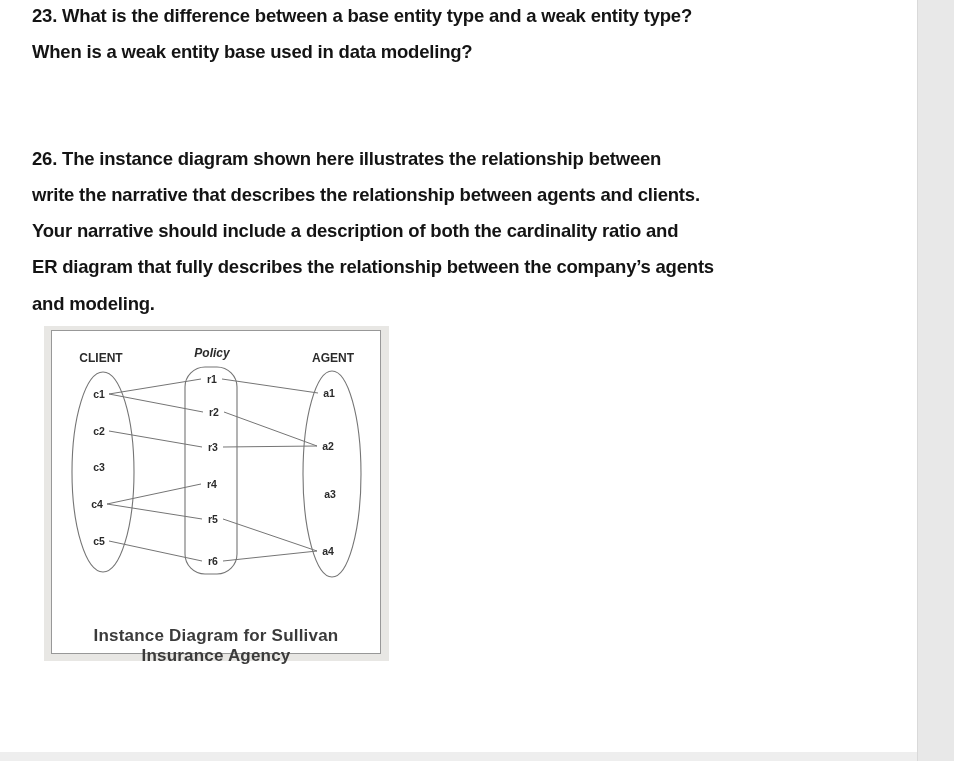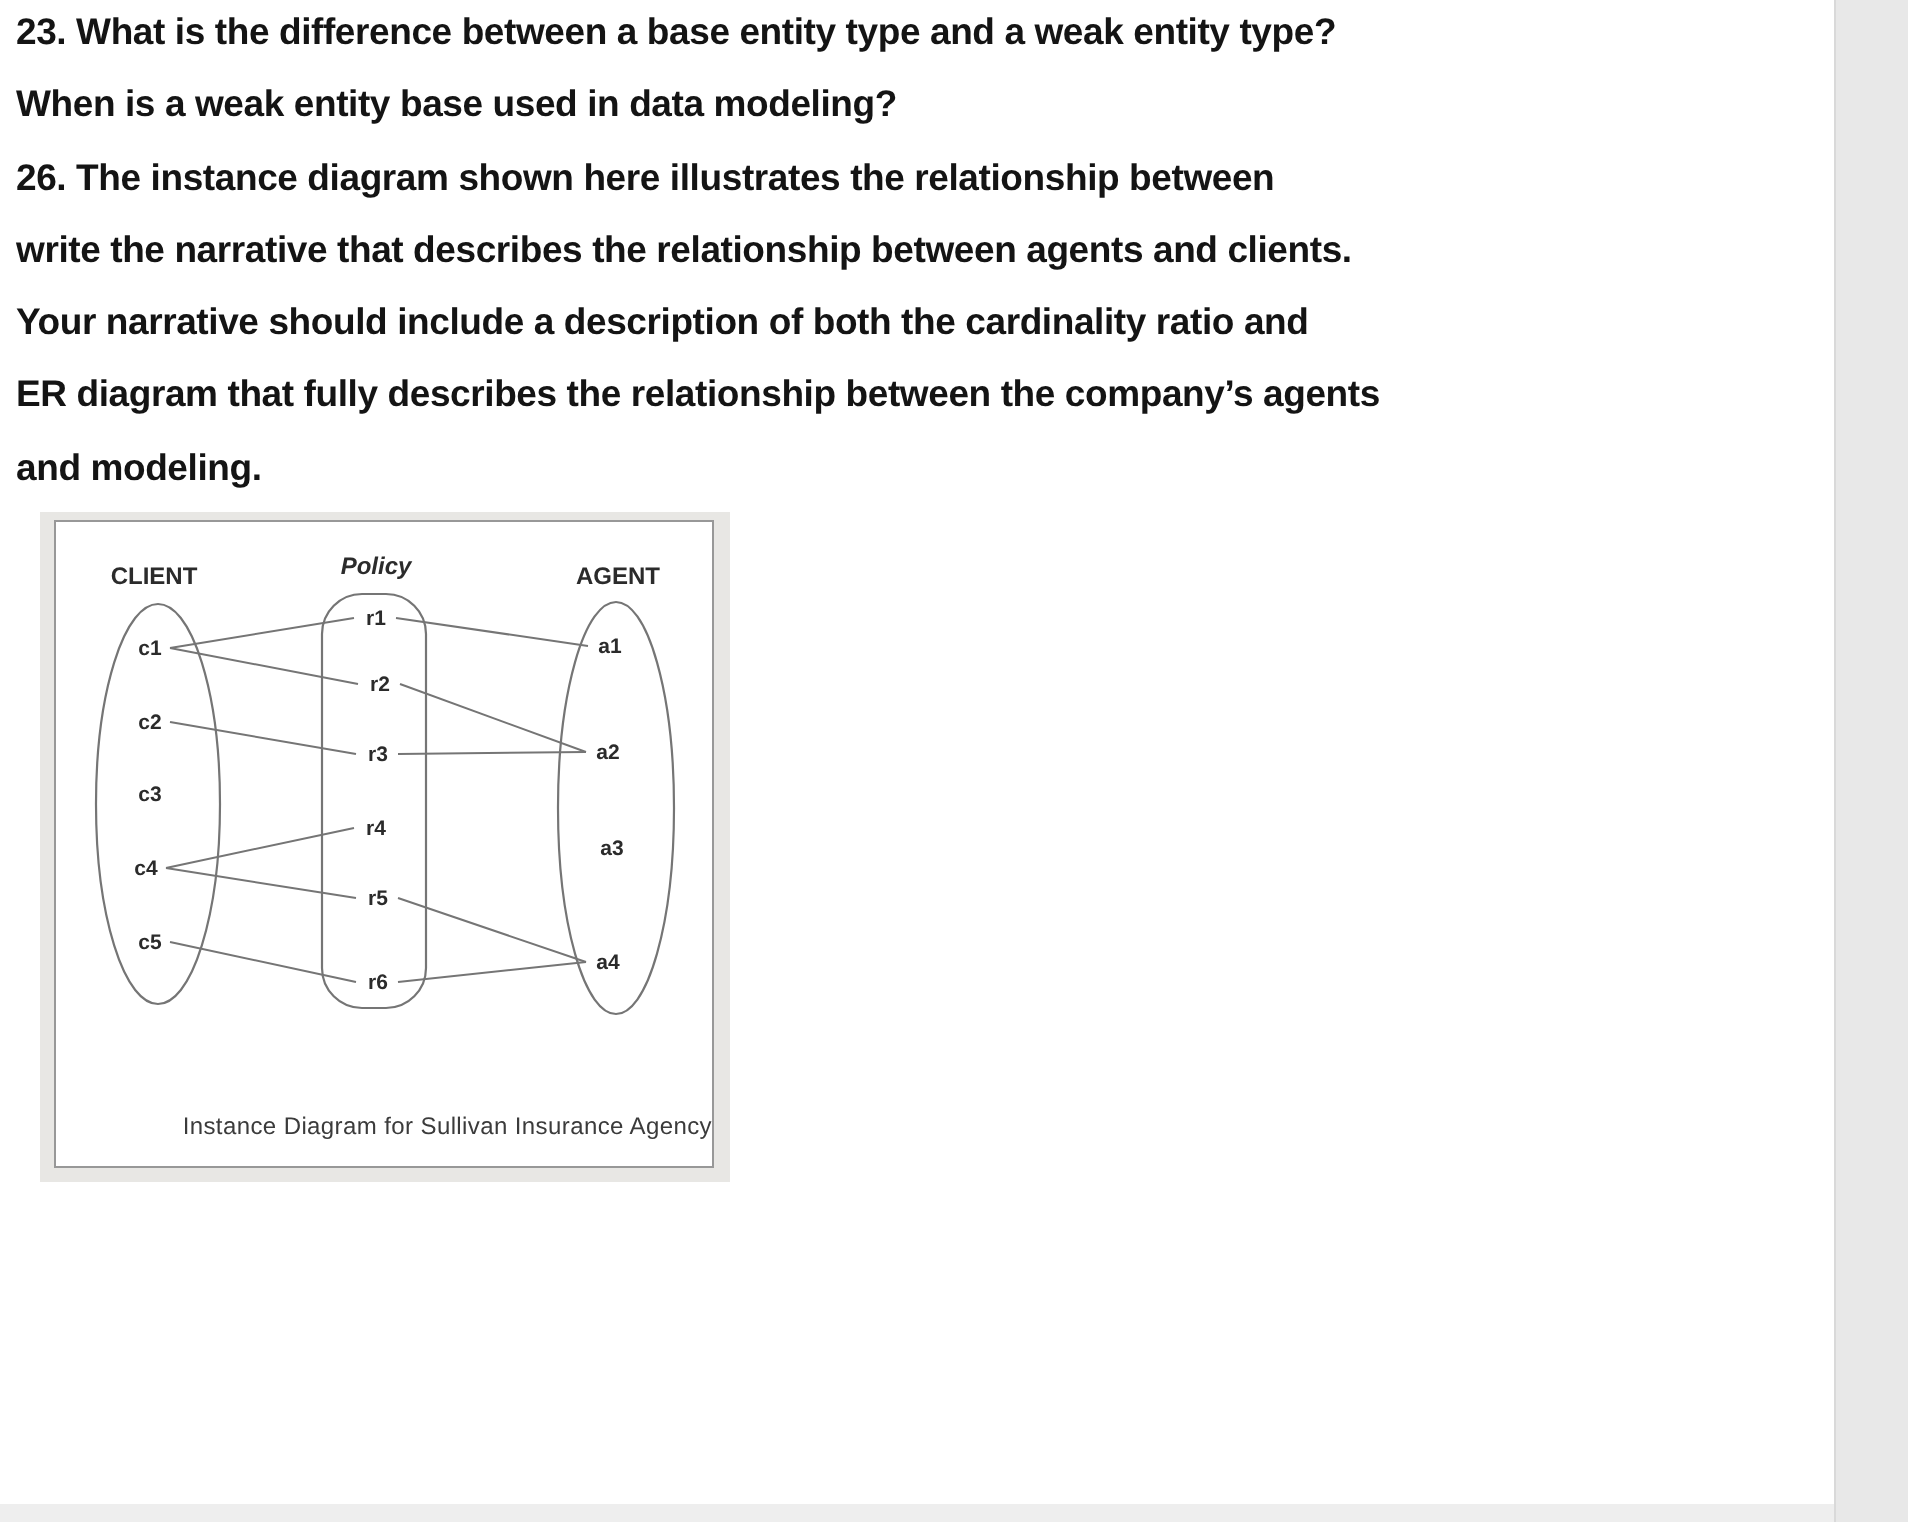--- a/index.html
+++ b/index.html
@@ -15,29 +15,29 @@
     position: absolute; top: 0; right: 0;
     width: 37px; height: 761px;
     background: var(--viewer-background, #e8e8e8);
     border-left: 1px solid #d9d9d9;
   }
   .viewer-edge-bottom {
     position: absolute; left: 0; bottom: 0;
     width: 917px; height: 9px;
     background: var(--viewer-bottom, #eeeeee);
   }
-  .content { position: absolute; left: 8px; top: 0; width: 900px; }
+  .content { position: absolute; left: 32px; top: 0; width: 900px; }
   .question {
     font-size: 18.5px; font-weight: 700;
     color: var(--body-text, #141414);
     letter-spacing: -0.2px;
   }
   .question .tline { line-height: 36.3px; height: 36.3px; white-space: nowrap; }
   #q23 { margin-top: -2px; }
-  #q26 { }
+  #q26 { margin-top: 70px; }
   .figure {
     margin: 4px 0 0 12px;
     width: 345px; height: 335px;
     background: var(--figure-background, #e8e7e4);
     padding: 4px 7px 7px 7px;
   }
   .figure-frame {
     width: 330px; height: 324px;
     background: #ffffff;
     border: 1px solid var(--figure-border, #989898);
@@ -50,22 +50,22 @@
     font-size: 10.5px; font-weight: 700;
     fill: var(--diagram-text, #2b2b2b); text-anchor: middle;
   }
   .set-title {
     font-family: "Liberation Sans", sans-serif;
     font-size: 12px; font-weight: 700;
     fill: var(--diagram-text, #2b2b2b); text-anchor: middle;
   }
   .set-title.italic { font-style: italic; }
   .caption {
-    margin-top: 37px; text-align: right;
-    font-size: 12px; font-weight: 400;
+    margin-top: 37px; text-align: center;
+    font-size: 17px; font-weight: 700;
     letter-spacing: 0.2px;
     color: var(--caption-text, #3b3b3b);
   }
 </style>
 </head>
 <body>
 
 <div class="content">
   <div id="q23" class="question">
       <div class="tline">23. What is the difference between a base entity type and a weak entity type?</div>

